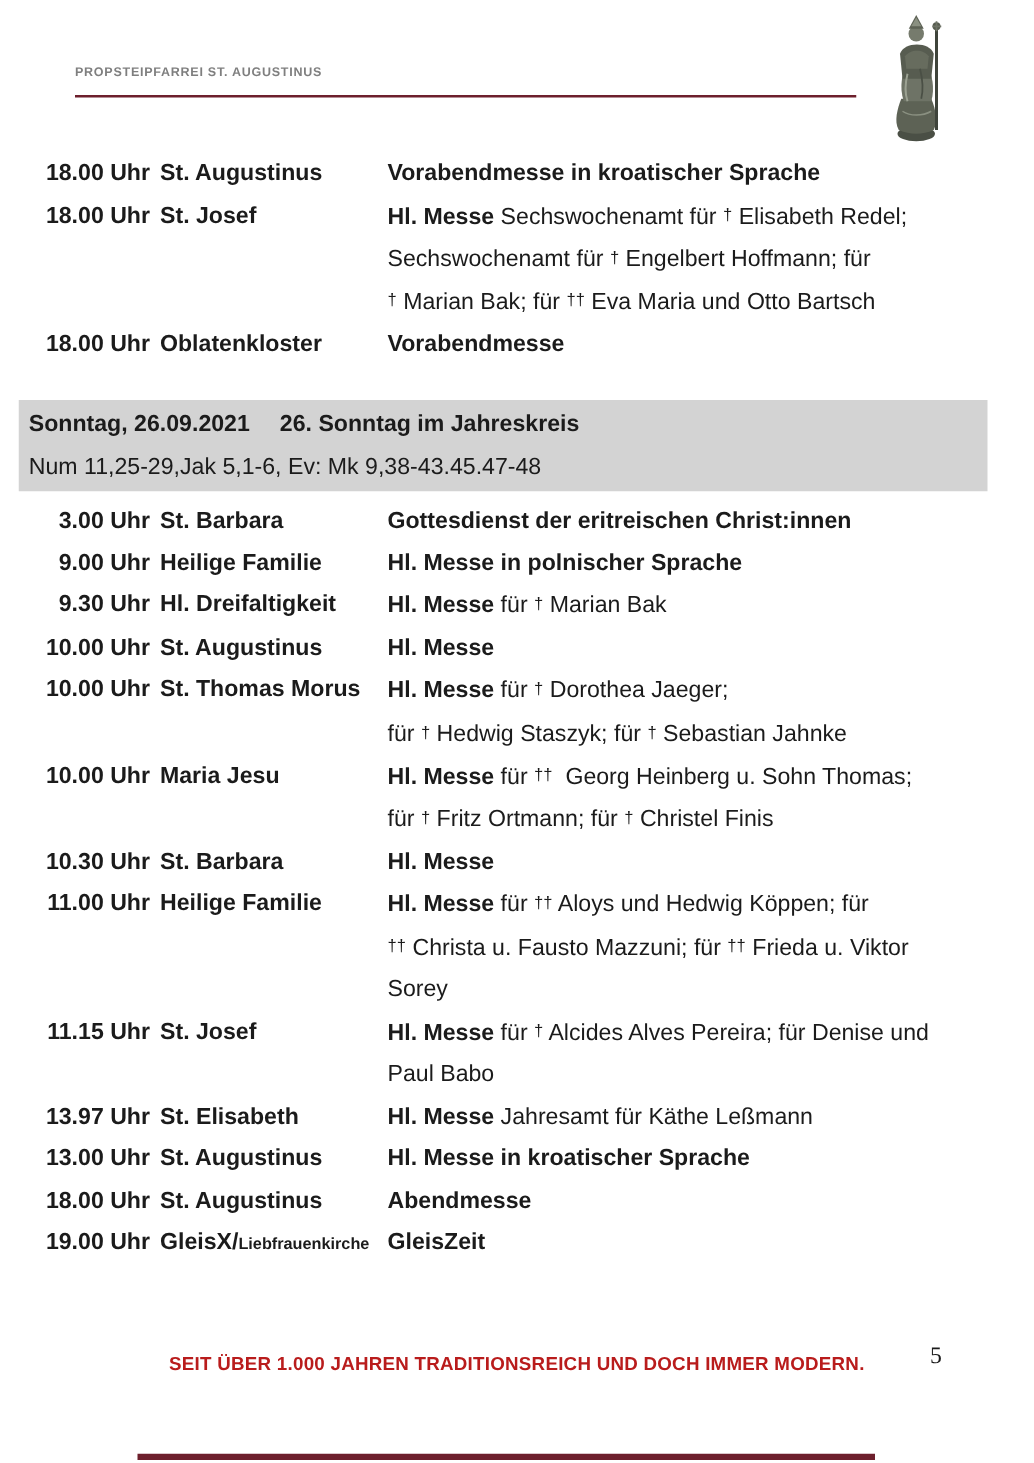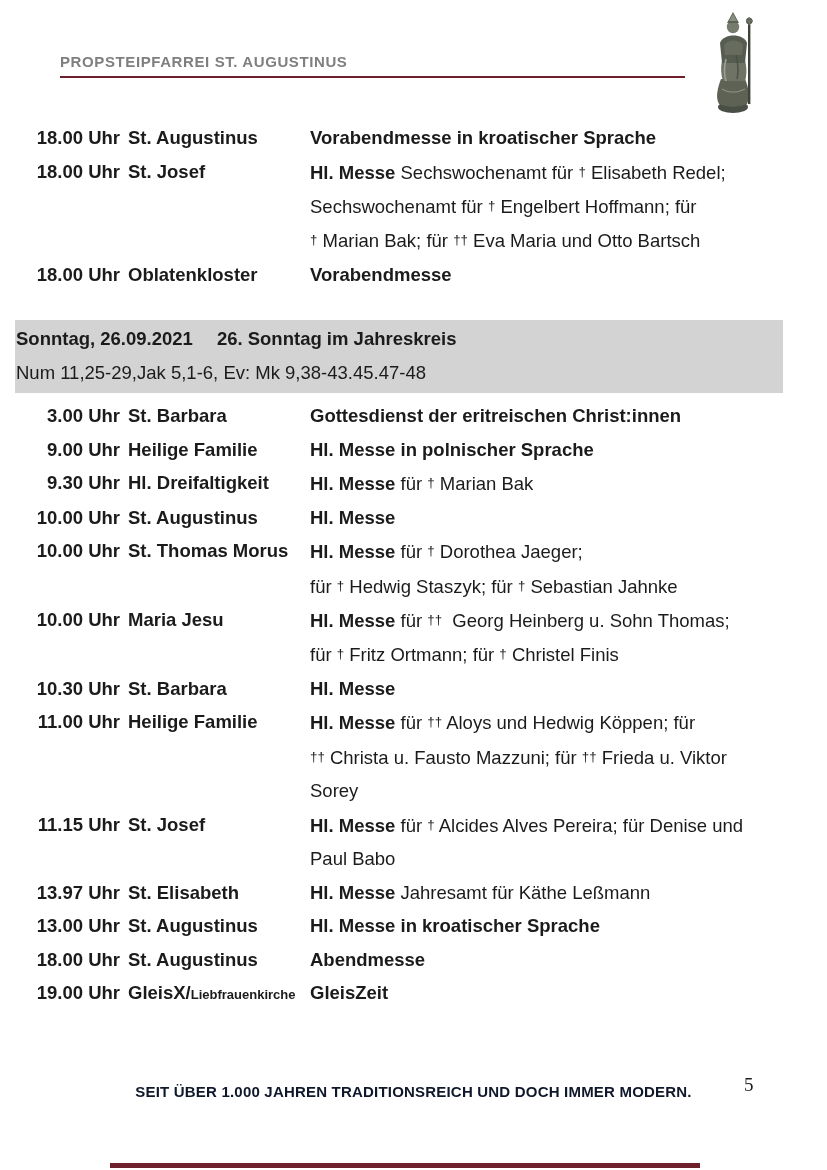--- a/index.html
+++ b/index.html
@@ -1,40 +1,40 @@
 <!DOCTYPE html>
 <html><head>
 <meta charset="utf-8">
 <style>
   html,body{margin:0;padding:0;background:#ffffff;}
   .page{
     position:relative;width:827px;height:1170px;background:#ffffff;
     font-family:"Liberation Sans",sans-serif;color:#1b1b1b;overflow:hidden;
   }
   .header-title{
-    position:absolute;left:60px;top:53px;font-size:15px;font-weight:bold;
+    position:absolute;left:60px;top:53px;font-size:10px;font-weight:bold;
     color:#7f7f7f;letter-spacing:0.6px;white-space:nowrap;
   }
   .header-rule{position:absolute;left:60px;top:76px;width:625px;height:2px;background:#6d1f2c;}
   .statue{position:absolute;left:702px;top:9px;width:64px;height:105px;}
   .schedule{position:absolute;left:15px;top:121px;width:775px;}
   .row{display:flex;align-items:flex-start;font-size:18.5px;line-height:33.5px;}
   .cell-time{width:105px;text-align:right;font-weight:bold;white-space:nowrap;flex:none;}
   .cell-loc{width:182px;margin-left:8px;font-weight:bold;white-space:nowrap;flex:none;}
   .cell-desc{flex:1;margin-left:0;white-space:pre-wrap;}
   .cell-desc b{font-weight:bold;}
   .loc-small{font-size:13px;font-weight:bold;}
   .dg{font-size:0.72em;vertical-align:0.22em;}
-  .banner{background:#d3d3d3;margin:29px 0 6px 0;padding:2px 0 3px 1px;width:767px;}
+  .banner{background:#d3d3d3;margin:29px 0 6px 0;padding:2px 0 3px 8px;width:767px;}
   .banner-line1{font-weight:bold;font-size:18.5px;line-height:34px;}
   .banner-title{margin-left:24px;}
   .banner-readings{font-size:18.5px;line-height:34px;font-weight:normal;}
   .footer-motto{
     position:absolute;left:0;top:1083px;width:827px;text-align:center;
-    color:#0f172a;font-weight:bold;font-size:15px;letter-spacing:0.2px;white-space:nowrap;
+    color:#b91c1c;font-weight:bold;font-size:15px;letter-spacing:0.2px;white-space:nowrap;
   }
   .page-number{
     position:absolute;left:744px;top:1074px;
     font-family:"Liberation Serif",serif;font-size:19px;color:#1b1b1b;
   }
   .bottom-rule{position:absolute;left:110px;top:1163px;width:590px;height:5px;background:#6d1f2c;}
 </style>
 </head>
 <body>
 

